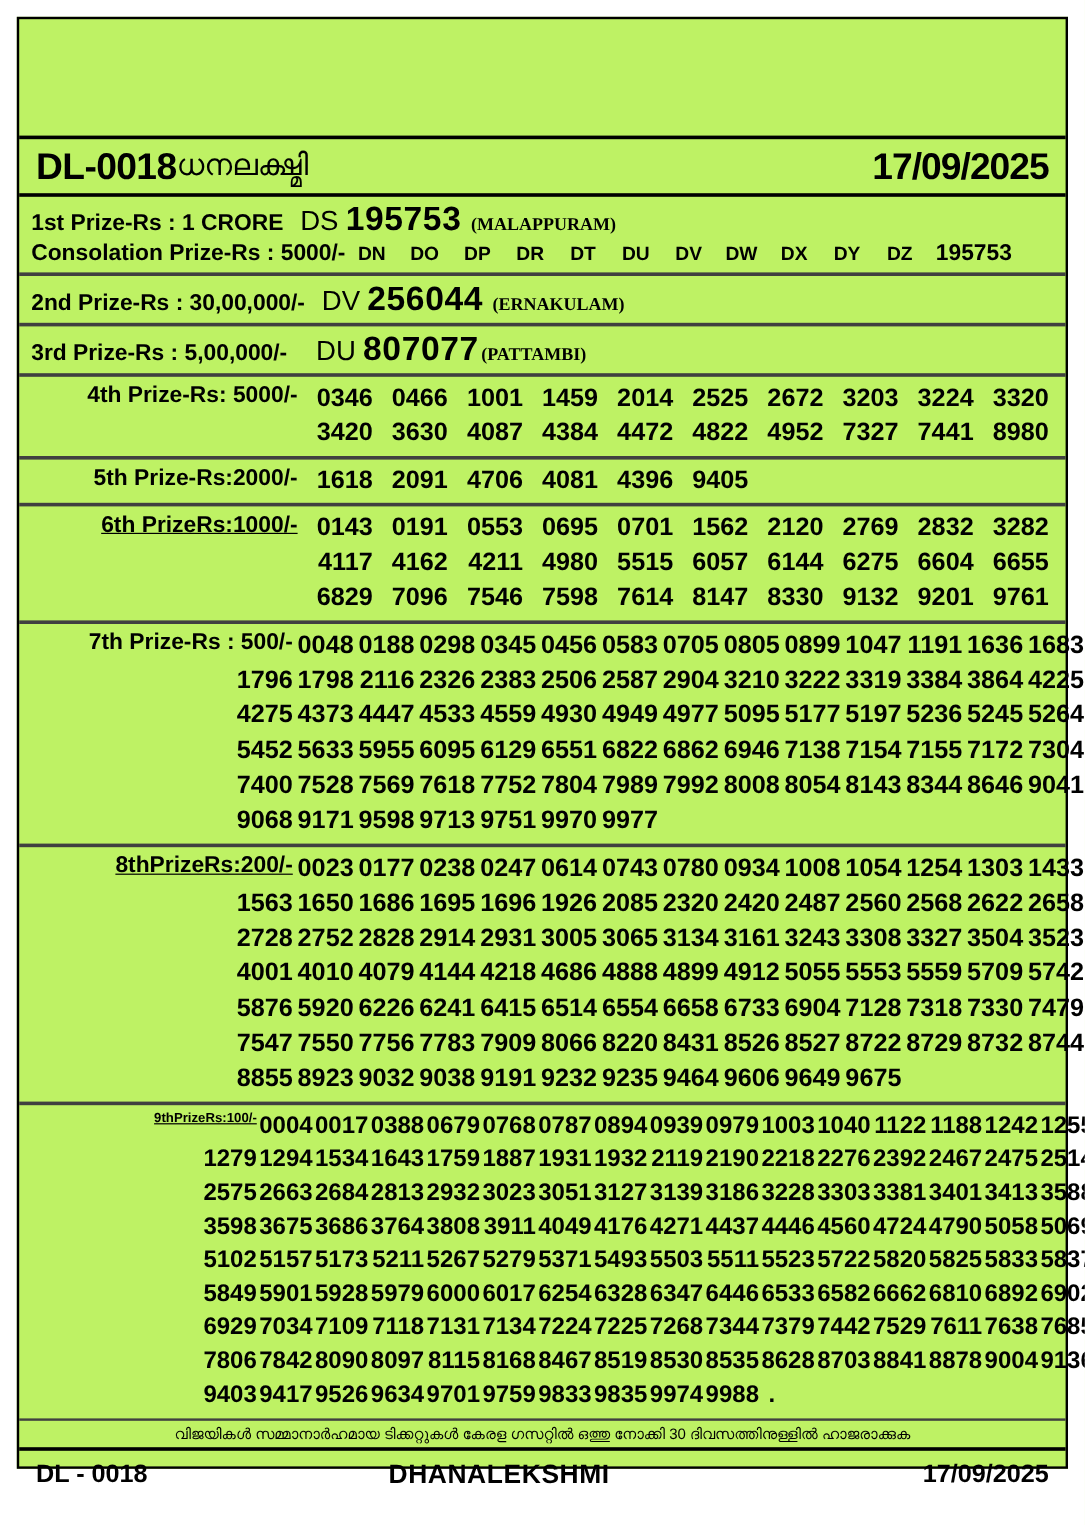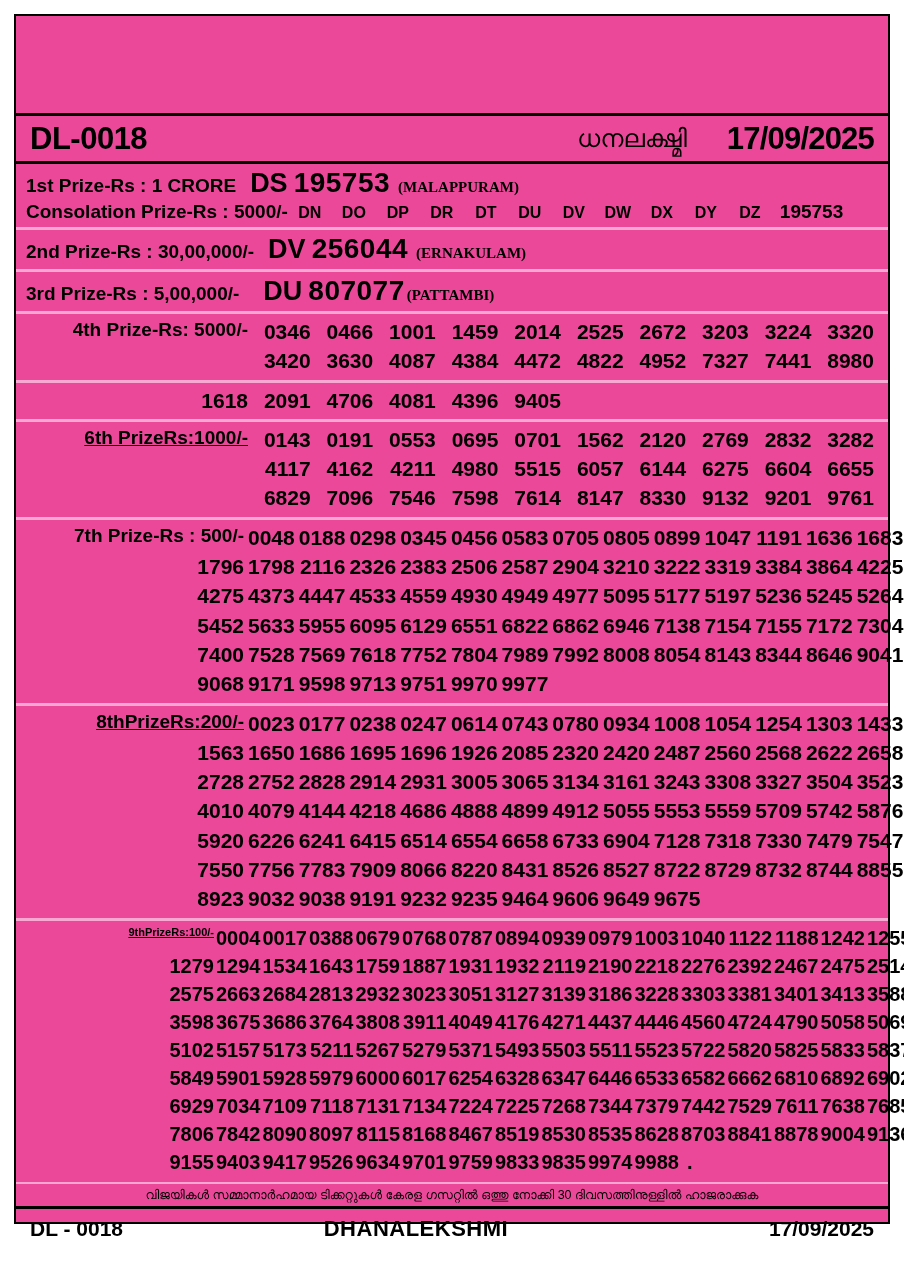--- a/index.html
+++ b/index.html
@@ -16,21 +16,21 @@
     position: relative;
   }
 
   .sheet {
     position: absolute;
     left: 14px;
     top: 14px;
     width: 876px;
     height: 1210px;
     border: 2px solid #000;
-    background: #ec4899;
+    background: #bef264;
   }
 
   .blank-top {
     height: 100px;
     border-bottom: 3px solid #000;
   }
 
   
   .hdr {
     display: flex;
@@ -40,55 +40,55 @@
     padding: 0 14px;
   }
   .hdr-code {
     font-size: 31px;
     font-weight: bold;
     letter-spacing: -0.5px;
     flex: 0 0 auto;
   }
   .hdr-name {
     flex: 1 1 auto;
-    text-align: right;
+    text-align: left;
     font-size: 25px;
     font-family: "Liberation Sans", "DejaVu Sans", sans-serif;
     padding-right: 40px;
   }
   .hdr-date {
     font-size: 31px;
     font-weight: bold;
     letter-spacing: -0.8px;
     flex: 0 0 auto;
   }
 
   
   .band {
-    border-bottom: 3px solid #f9a8d4;
+    border-bottom: 3px solid #404040;
     padding: 3px 8px 4px 10px;
   }
   .band.thin { border-bottom-width: 2px; }
 
   .line {
     display: flex;
     align-items: baseline;
     white-space: nowrap;
   }
 
   .lbl {
     font-size: 19px;
     font-weight: bold;
     flex: 0 0 auto;
   }
   .lbl-u { text-decoration: underline; }
 
   .series {
-    font-size: 27px;
-    font-weight: bold;
+    font-size: 23px;
+    font-weight: normal;
     padding: 0 6px 0 14px;
   }
   .bignum {
     font-size: 28px;
     font-weight: bold;
     letter-spacing: 0.5px;
   }
   .place {
     font-size: 15px;
     font-weight: bold;
@@ -265,20 +265,21 @@
       <div>4822</div>
       <div>4952</div>
       <div>7327</div>
       <div>7441</div>
       <div>8980</div>
     </div>
   </div>
 
   <div class="band">
     <div class="numgrid g5">
+      <div class="lead">5th Prize-Rs:2000/-</div>
       <div>1618</div>
       <div>2091</div>
       <div>4706</div>
       <div>4081</div>
       <div>4396</div>
       <div>9405</div>
       <div></div>
       <div></div>
       <div></div>
       <div></div>
@@ -457,20 +458,21 @@
       <div>3005</div>
       <div>3065</div>
       <div>3134</div>
       <div>3161</div>
       <div>3243</div>
       <div>3308</div>
       <div>3327</div>
       <div>3504</div>
 
       <div>3523</div>
+      <div>4001</div>
       <div>4010</div>
       <div>4079</div>
       <div>4144</div>
       <div>4218</div>
       <div>4686</div>
       <div>4888</div>
       <div>4899</div>
       <div>4912</div>
       <div>5055</div>
       <div>5553</div>
@@ -653,21 +655,20 @@
 
       <div>8519</div>
       <div>8530</div>
       <div>8535</div>
       <div>8628</div>
       <div>8703</div>
       <div>8841</div>
       <div>8878</div>
       <div>9004</div>
       <div>9136</div>
-      <div>9155</div>
       <div>9403</div>
       <div>9417</div>
       <div>9526</div>
       <div>9634</div>
       <div>9701</div>
 
       <div>9759</div>
       <div>9833</div>
       <div>9835</div>
       <div>9974</div>

